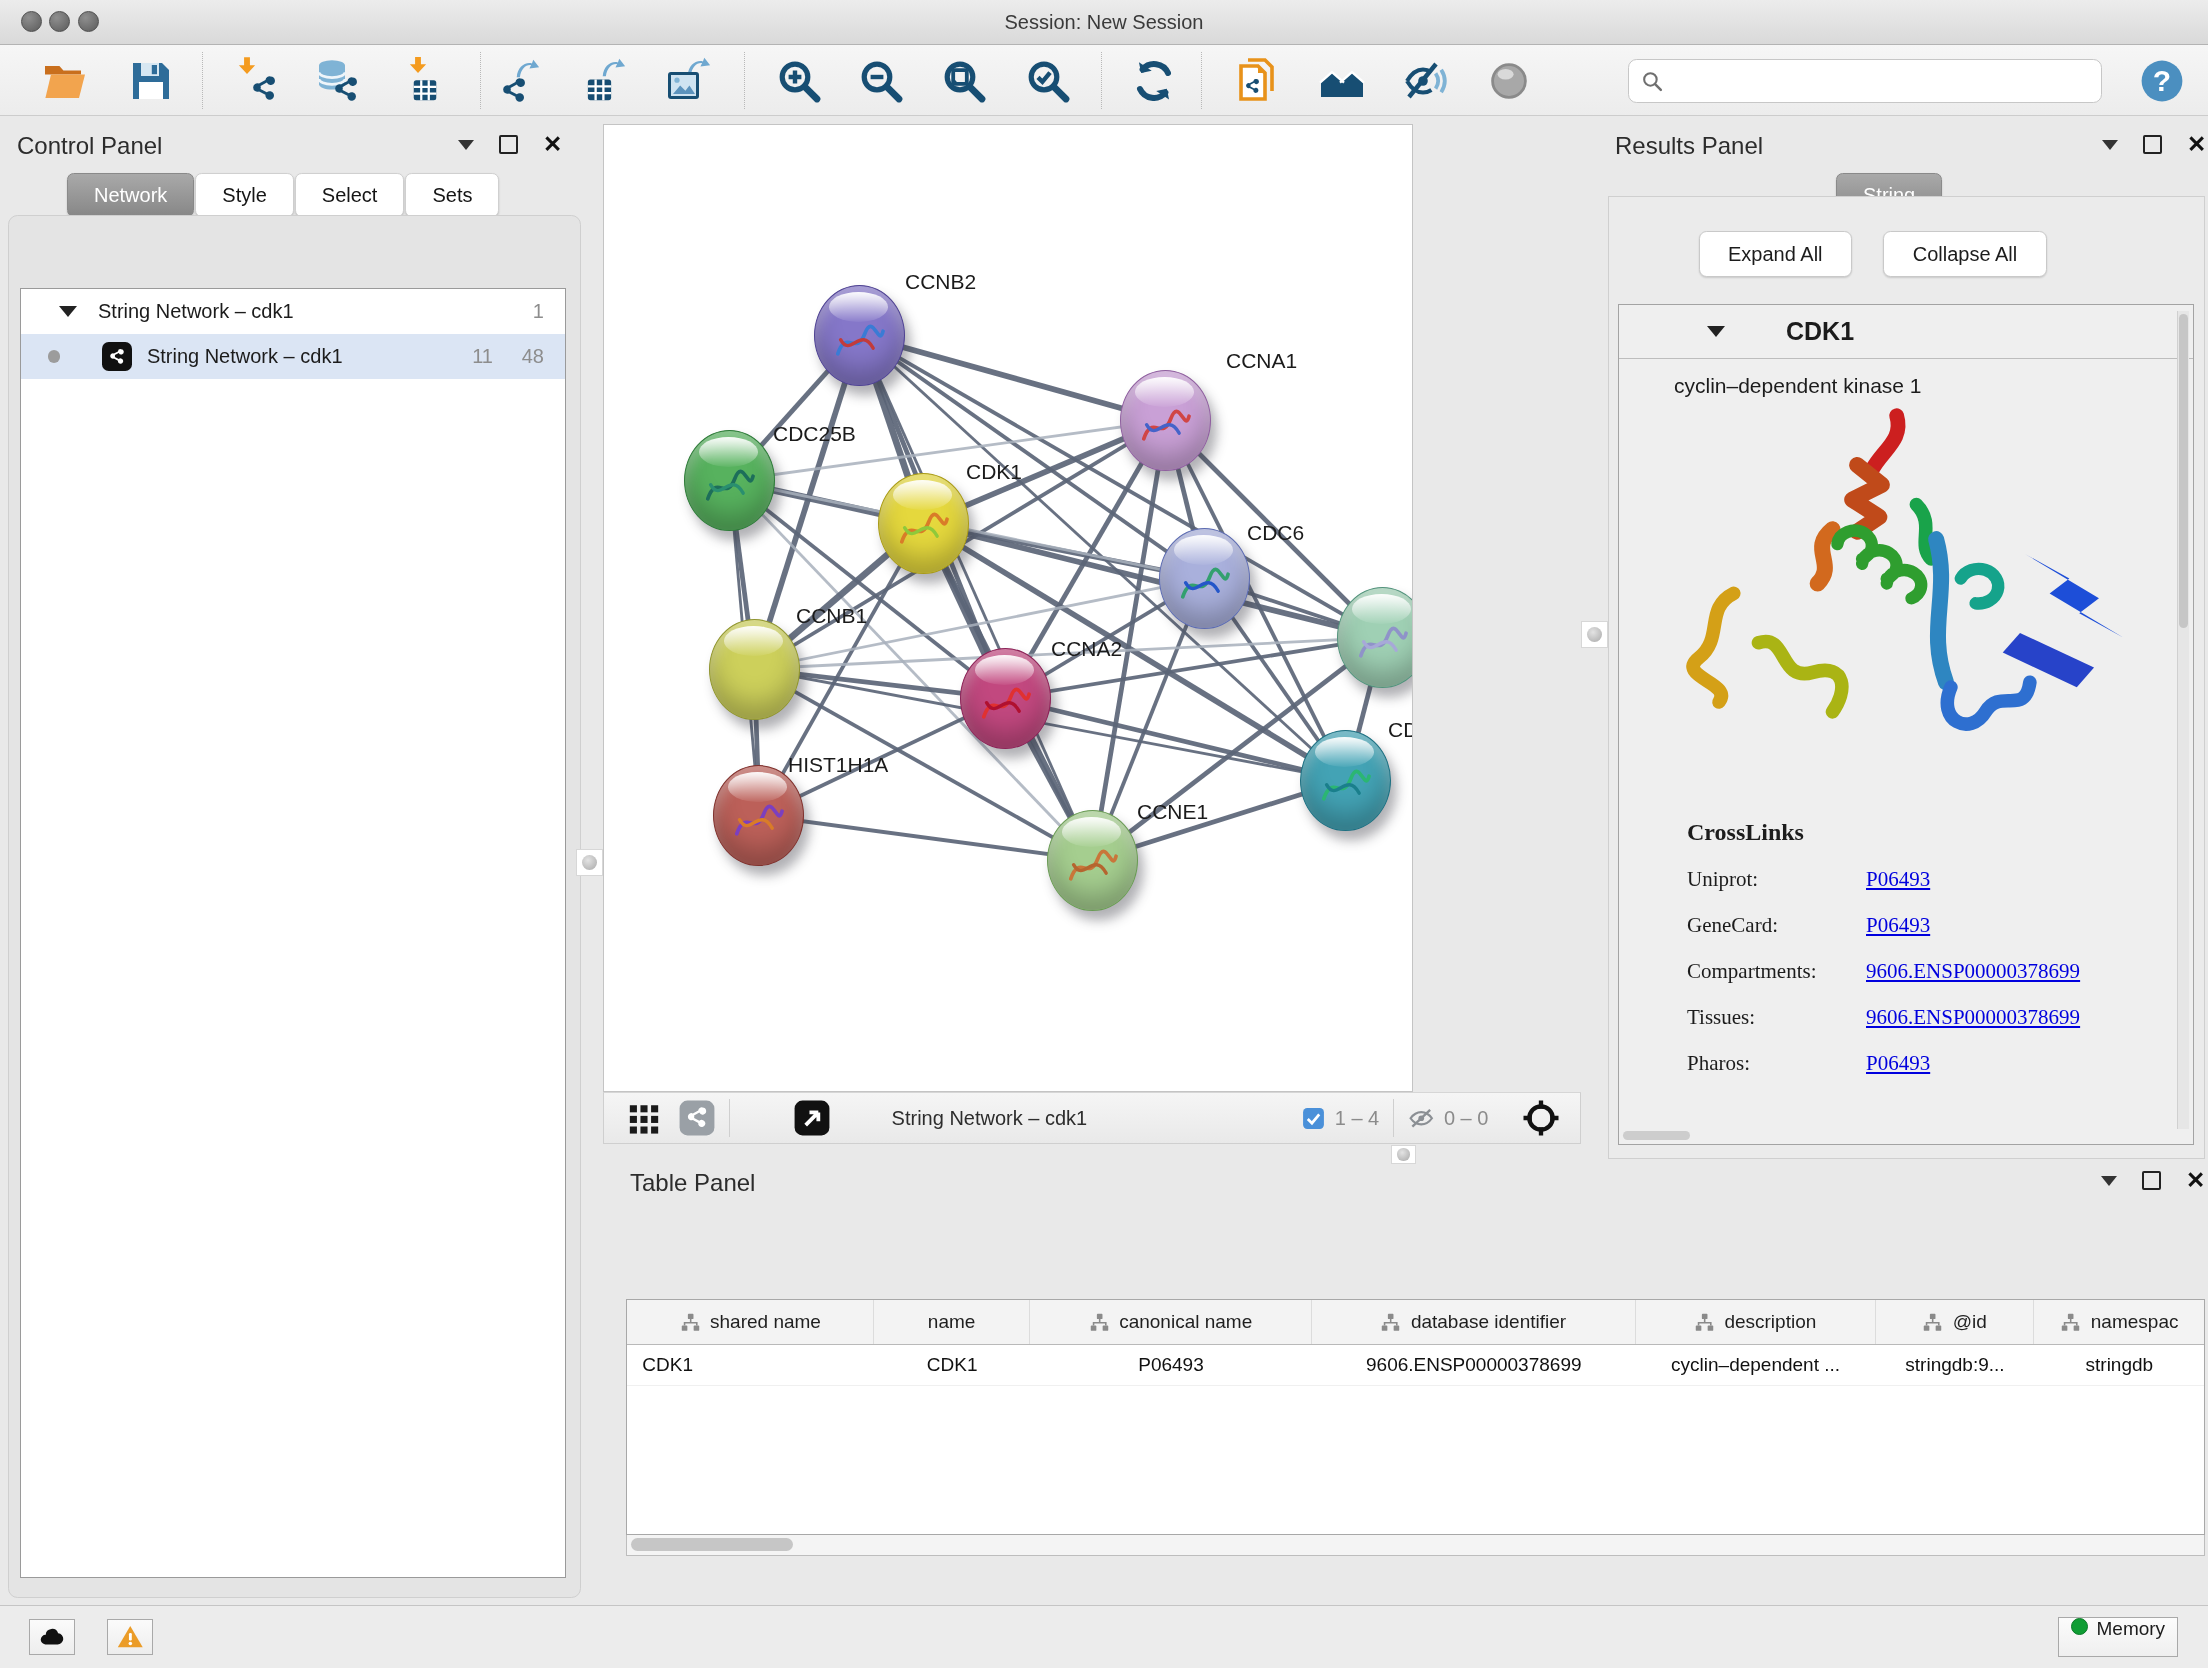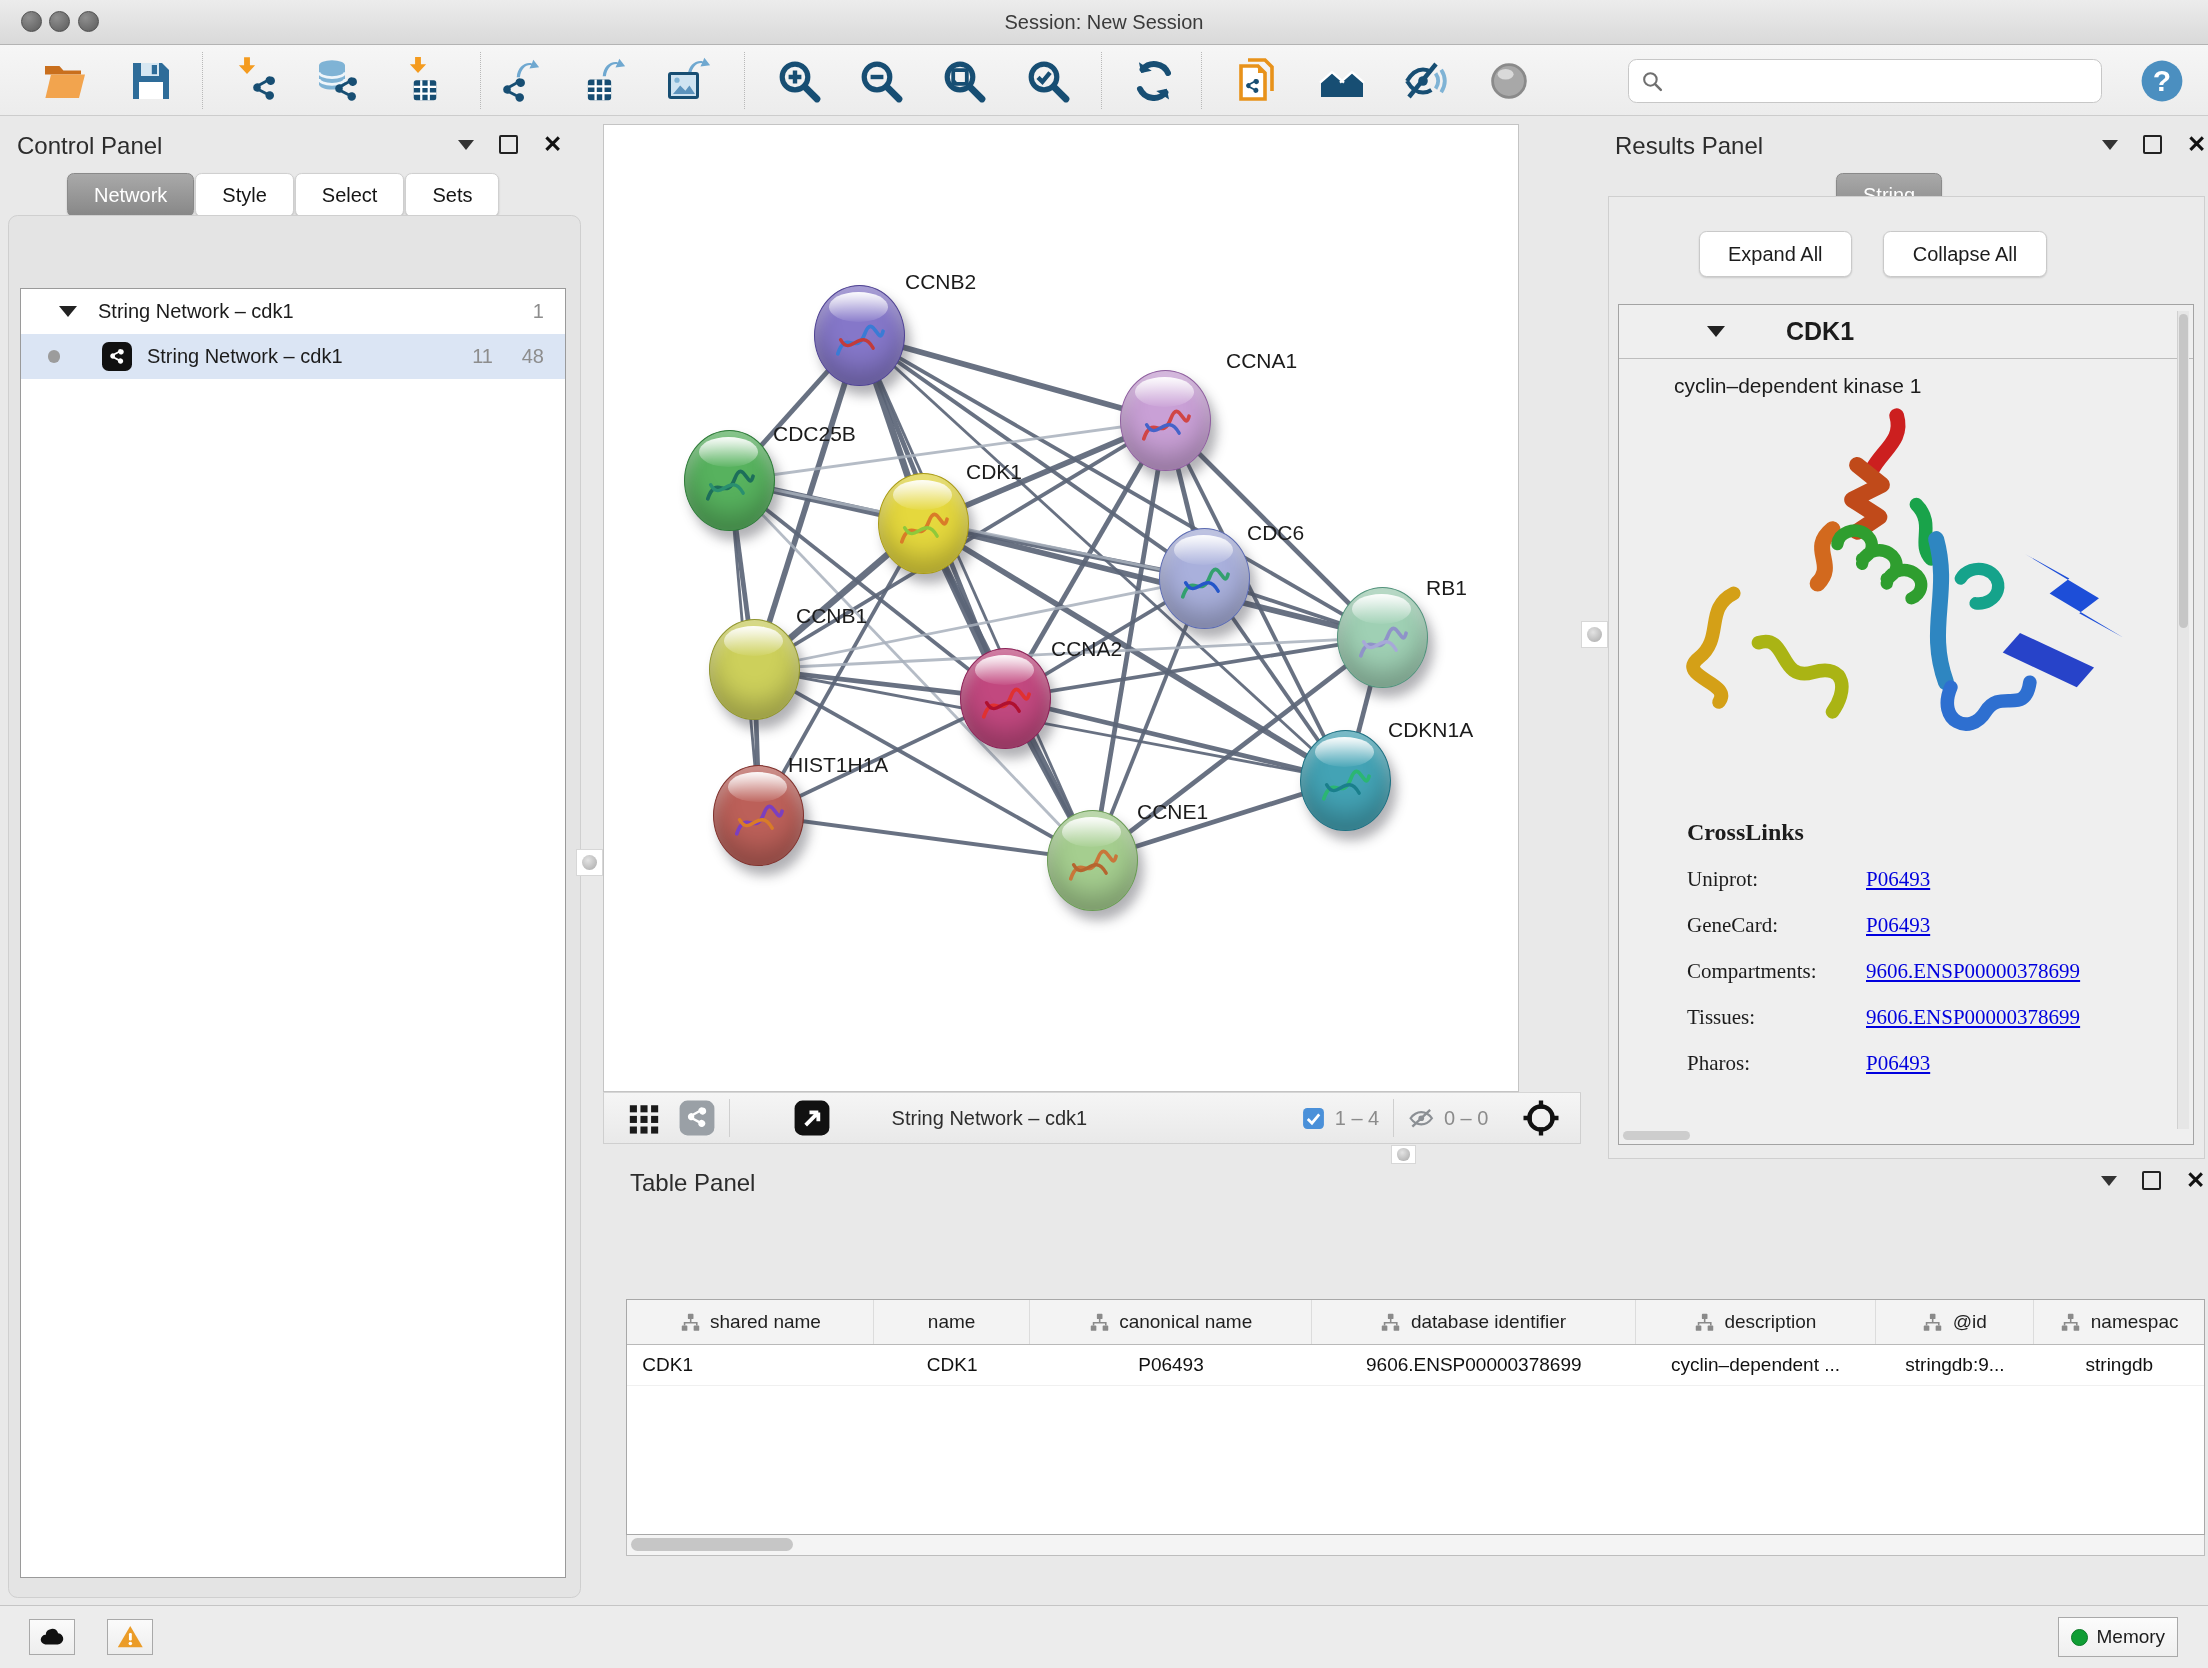--- a/index.html
+++ b/index.html
@@ -37,21 +37,21 @@
     border:1px solid #cfcfcf;border-radius:9.5px}
   .cp-status{position:absolute;left:0;top:19px;width:100%;height:42px;font-size:20px;display:flex;align-items:center}
   .cp-list{position:absolute;left:11.4px;top:72px;width:546px;height:1290px;background:#fff;border:1px solid #9a9a9a;box-sizing:border-box}
   .tree-row{height:45px;display:flex;align-items:center;font-size:20px;position:relative}
   .tree-row.sel{background:#dbe5f4}
   .tri{width:0;height:0;border-left:9.5px solid transparent;border-right:9.5px solid transparent;border-top:11.4px solid #222}
   .dot{width:12.4px;height:12.4px;border-radius:50%;background:#9c9c9c}
   .share-badge{width:29.5px;height:29.5px;border-radius:6.7px;background:#111;display:flex;align-items:center;justify-content:center}
   .cnt{color:#8d8d8d}
   
-  .canvas{position:absolute;left:603px;top:124px;width:916px;height:968px;background:#fff;border:1px solid #c4c4c4;box-sizing:border-box;overflow:hidden}
+  .canvas{position:absolute;left:603px;top:124px;width:810px;height:968px;background:#fff;border:1px solid #c4c4c4;box-sizing:border-box;overflow:hidden}
   .canvas svg.edges{position:absolute;left:0;top:0}
   .net-node{position:absolute;width:91px;height:101px;border-radius:50%;border:1.9px solid #555;box-sizing:border-box;
     box-shadow:5.7px 9.5px 11.4px rgba(50,50,60,.38), inset 0 -15px 25px rgba(0,0,0,.25), inset 0 9.5px 13.3px rgba(255,255,255,.35)}
   .net-node::before{content:"";position:absolute;left:16%;top:6%;width:66%;height:30%;border-radius:50%;
     background:linear-gradient(rgba(255,255,255,.95),rgba(255,255,255,.05))}
   .net-node .squig{position:absolute;left:9.5px;top:25px;width:68px;height:63px}
   .net-label{position:absolute;font-size:21px;color:#1b1b1b;white-space:nowrap}
   .handle{position:absolute;width:25px;height:25px;background:#fff;border:1px solid #d7d7d7;display:flex;align-items:center;justify-content:center}
   .handle i{display:block;width:15px;height:15px;border-radius:50%;background:radial-gradient(circle at 40% 35%,#e3e3e3,#a8a8a8)}
   
@@ -86,21 +86,21 @@
   .trow{display:flex;height:40px;border-bottom:1px solid #f0f0f0}
   .td{display:flex;align-items:center;justify-content:center;font-size:19px;color:#111;box-sizing:border-box}
   .hscroll{position:absolute;left:13.3px;top:377px;width:1579px;height:21px;background:#f4f4f4;border:1px solid #bdbdbd;border-top:none;box-sizing:border-box}
   .hscroll i{position:absolute;left:3.8px;top:2.9px;width:162px;height:13.3px;background:#c6c6c6;border-radius:6.7px}
   .tp-tabs{position:absolute;left:507px;top:392px;display:flex}
   
   .statusbar{position:absolute;left:0;top:1605px;width:2208px;height:63px;background:#ececec;border-top:1px solid #c5c5c5}
   .sb-btn{position:absolute;top:13.3px;width:46px;height:36px;background:linear-gradient(#fbfbfb,#ededed);
     border:1.9px solid #a9a9a9;display:flex;align-items:center;justify-content:center;box-sizing:border-box}
   .mem-btn{position:absolute;right:30px;top:11.4px;width:120px;height:40px;background:linear-gradient(#fcfcfc,#efefef);
-    border:1.9px solid #a9a9a9;display:flex;align-items:center;justify-content:center;gap:8.6px;font-size:19px;box-sizing:border-box}
+    border:1.9px solid #a9a9a9;display:flex;justify-content:center;gap:8.6px;font-size:19px;box-sizing:border-box}
   .mem-dot{width:15px;height:15px;border-radius:50%;background:#0f9d34;border:1px solid #0a7a27}
   .hidden-defs{position:absolute;width:0;height:0;overflow:hidden}
 </style>
 </head>
 <body>
 
 <svg class="hidden-defs">
   <defs>
     <symbol id="s-share" viewBox="0 0 24 24">
         <path fill="currentColor" d="M17 2.6a3.2 3.2 0 1 1-2.9 4.6L9.4 9.7a3.3 3.3 0 0 1 0 2.3l4.7 2.5a3.2 3.2 0 1 1-1 1.9l-4.8-2.6a3.2 3.2 0 1 1 0-5.9l4.8-2.6A3.2 3.2 0 0 1 17 2.6z"></path>

